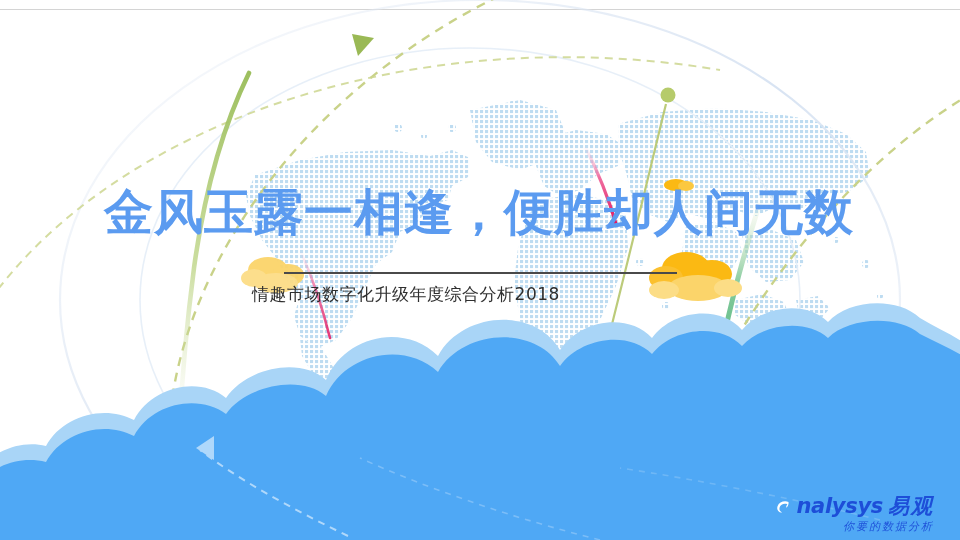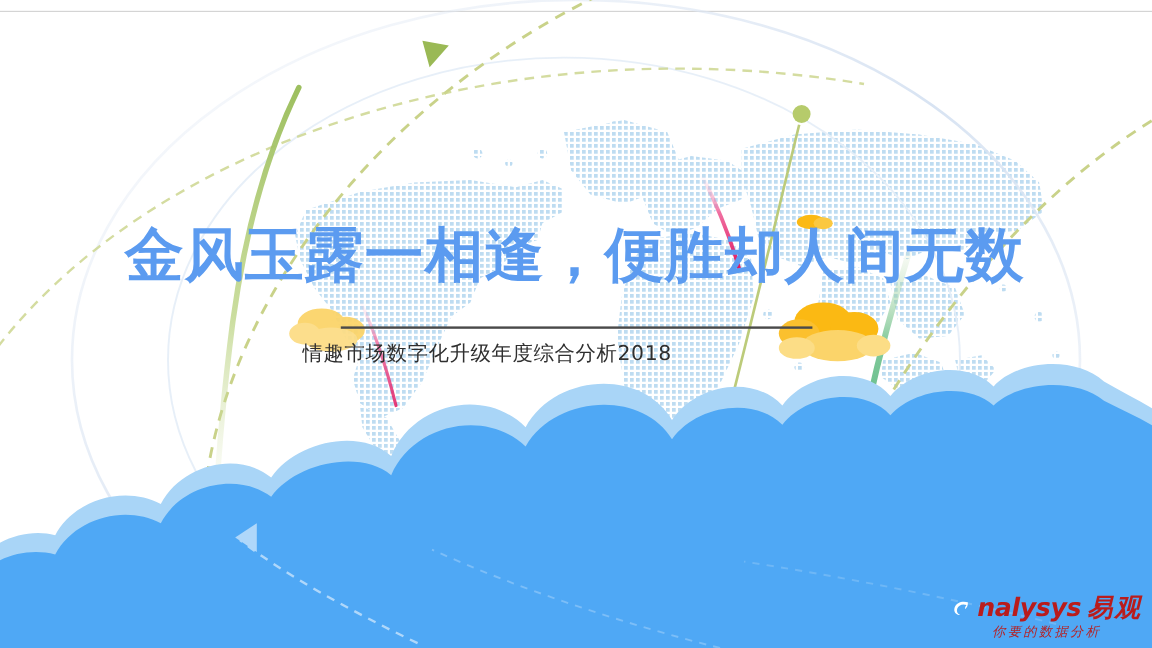--- a/index.html
+++ b/index.html
@@ -49,40 +49,41 @@
     position:absolute; left:0; top:283px; width:812px;
     text-align:center; z-index:41;
   }
   .subtitle {
     font-size:17px; color:#2f2f2f; letter-spacing:0.5px;
     font-family:"DejaVu Sans","Liberation Sans",sans-serif;
   }
 
   
   .logo {
-    position:absolute; right:8px; bottom:8px; z-index:60;
-    text-align:center; color:#b91c1c; line-height:1;margin-top:44px;
+    position:absolute; right:26px; bottom:8px; z-index:60;
+    text-align:center; color:#1d4ed8; line-height:1;margin-top:44px;
   }
   .logo-main {
     display:flex; align-items:center; justify-content:flex-end; gap:5px;
   }
   .logo-mark { width:17px; height:17px; display:block; }
   .logo-en {
     font-size:21px; font-style:italic; font-weight:bold; letter-spacing:-0.3px;
     font-family:"DejaVu Sans","Liberation Sans",sans-serif;
   }
   .logo-cn {
     font-size:21px; font-weight:bold; letter-spacing:2px;
     font-family:"DejaVu Sans","Liberation Sans",sans-serif;
     font-style:italic;
   }
   .logo-tag {
     font-size:11px; margin-top:4px; letter-spacing:2px; font-style:italic;
     opacity:.95;
     font-family:"DejaVu Sans","Liberation Sans",sans-serif;
+    text-align:right;
   }
 </style>
 </head>
 <body>
 
 <div id="slide">
 
   <div class="top-rule"></div>
 
   <svg class="layer nointeract" viewBox="0 0 960 540">

